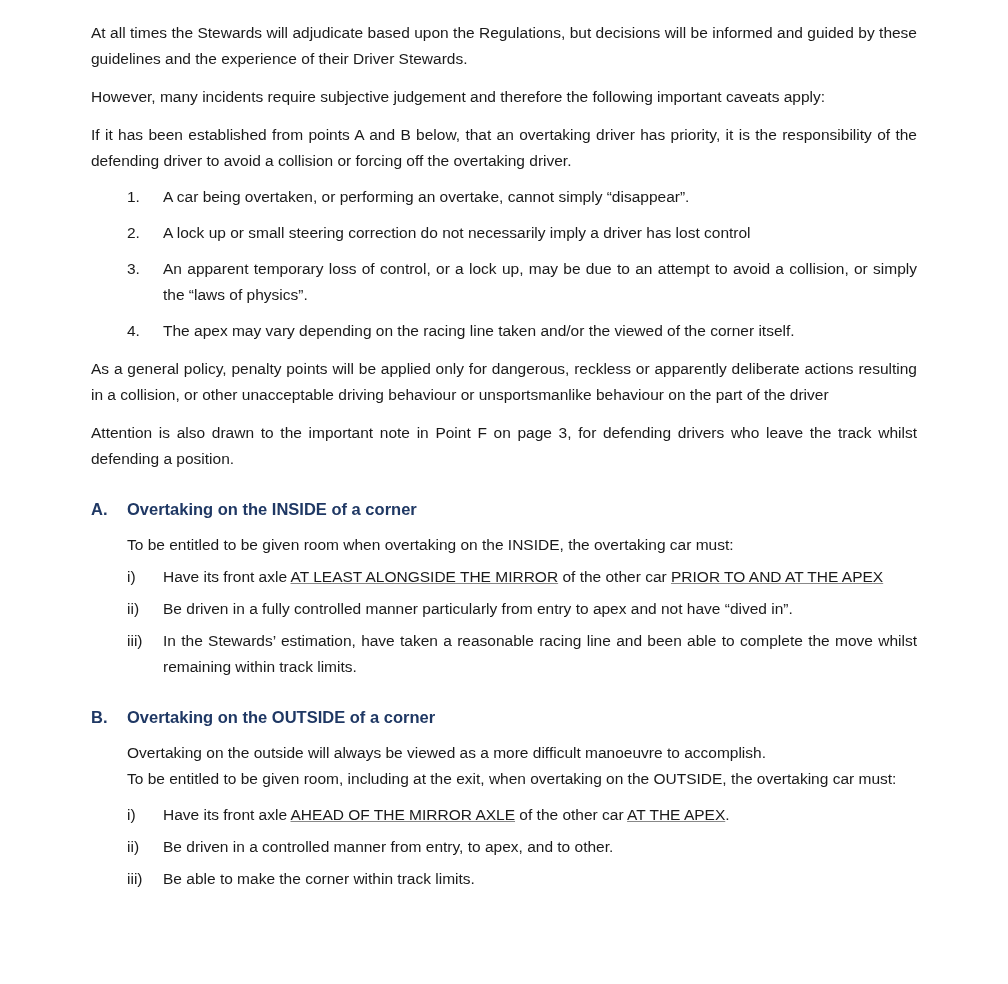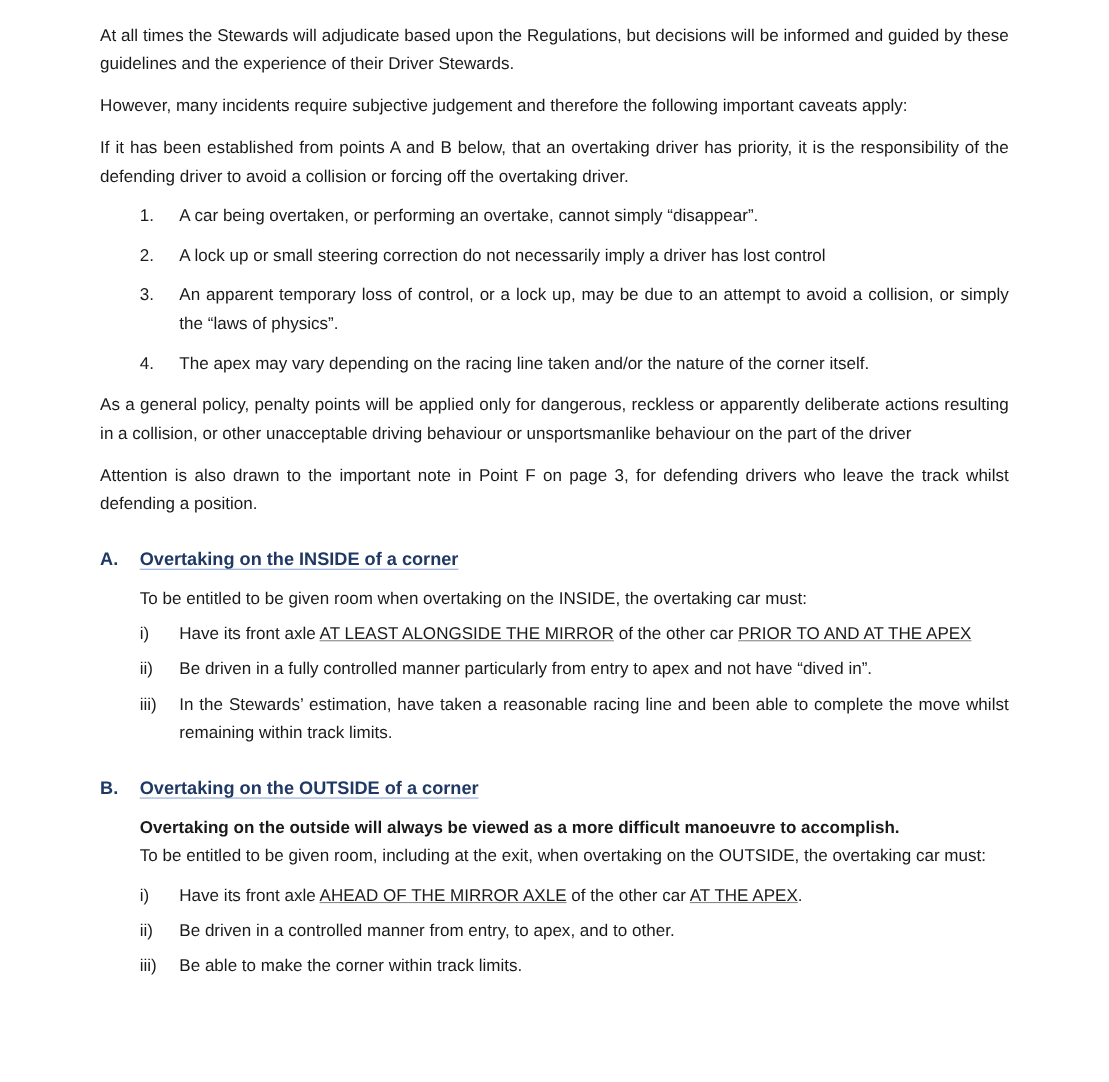--- a/index.html
+++ b/index.html
@@ -12,41 +12,41 @@
     p { margin: 0; line-height: 26px; text-align: justify; }
     .para { margin-bottom: 6px; margin-top: 12px; }
     .num-list { margin: 10px 0 10px 0; padding: 0; list-style: none; }
     .num-list li { position: relative; padding-left: 72px; line-height: 26px; margin-bottom: 10px; text-align: justify; }
     .num-list li .marker { position: absolute; left: 36px; top: 0; }
     .section-head {
       margin-top: 24px; margin-bottom: 10px; font-weight: bold; color: #1f3864;
       font-size: 16.5px; line-height: 26px; position: relative; padding-left: 36px;
     }
     .section-head .letter { position: absolute; left: 0; top: 0; }
-    .section-head .title { text-decoration: underline; text-decoration-color: #8ea9db; text-underline-offset: 3px; }
+    .section-head .title { text-decoration-color: #8ea9db; text-underline-offset: 3px; }
     .indent { padding-left: 36px; }
     .roman { margin: 6px 0 0 0; padding: 0; list-style: none; }
     .roman li { position: relative; padding-left: 72px; line-height: 26px; margin-bottom: 6px; text-align: justify; }
     .roman li .marker { position: absolute; left: 36px; top: 0; }
     .bu { font-weight: normal; text-decoration: underline; text-decoration-color: #888; }
-    .bold { font-weight: bold; }
+    .bold { font-weight: normal; }
   </style>
 </head>
 <body>
 
 <div class="page">
   <p class="para">At all times the Stewards will adjudicate based upon the Regulations, but decisions will be informed and guided by these guidelines and the experience of their Driver Stewards.</p>
   <p class="para">However, many incidents require subjective judgement and therefore the following important caveats apply:</p>
   <p class="para">If it has been established from points A and B below, that an overtaking driver has priority, it is the responsibility of the defending driver to avoid a collision or forcing off the overtaking driver.</p>
 
   <ul class="num-list">
     <li><span class="marker">1.</span><span>A car being overtaken, or performing an overtake, cannot simply “disappear”.</span></li>
     <li><span class="marker">2.</span><span>A lock up or small steering correction do not necessarily imply a driver has lost control</span></li>
     <li><span class="marker">3.</span><span>An apparent temporary loss of control, or a lock up, may be due to an attempt to avoid a collision, or simply the “laws of physics”.</span></li>
-    <li><span class="marker">4.</span><span>The apex may vary depending on the racing line taken and/or the nature of the corner itself.</span></li>
+    <li><span class="marker">4.</span><span>The apex may vary depending on the racing line taken and/or the viewed of the corner itself.</span></li>
   </ul>
 
   <p class="para">As a general policy, penalty points will be applied only for dangerous, reckless or apparently deliberate actions resulting in a collision, or other unacceptable driving behaviour or unsportsmanlike behaviour on the part of the driver</p>
   <p class="para">Attention is also drawn to the important note in Point F on page 3, for defending drivers who leave the track whilst defending a position.</p>
 
   <div class="section-head">
     <span class="letter">A.</span>
     <span class="title">Overtaking on the INSIDE of a corner</span>
   </div>
   <p class="indent">To be entitled to be given room when overtaking on the INSIDE, the overtaking car must:</p>

